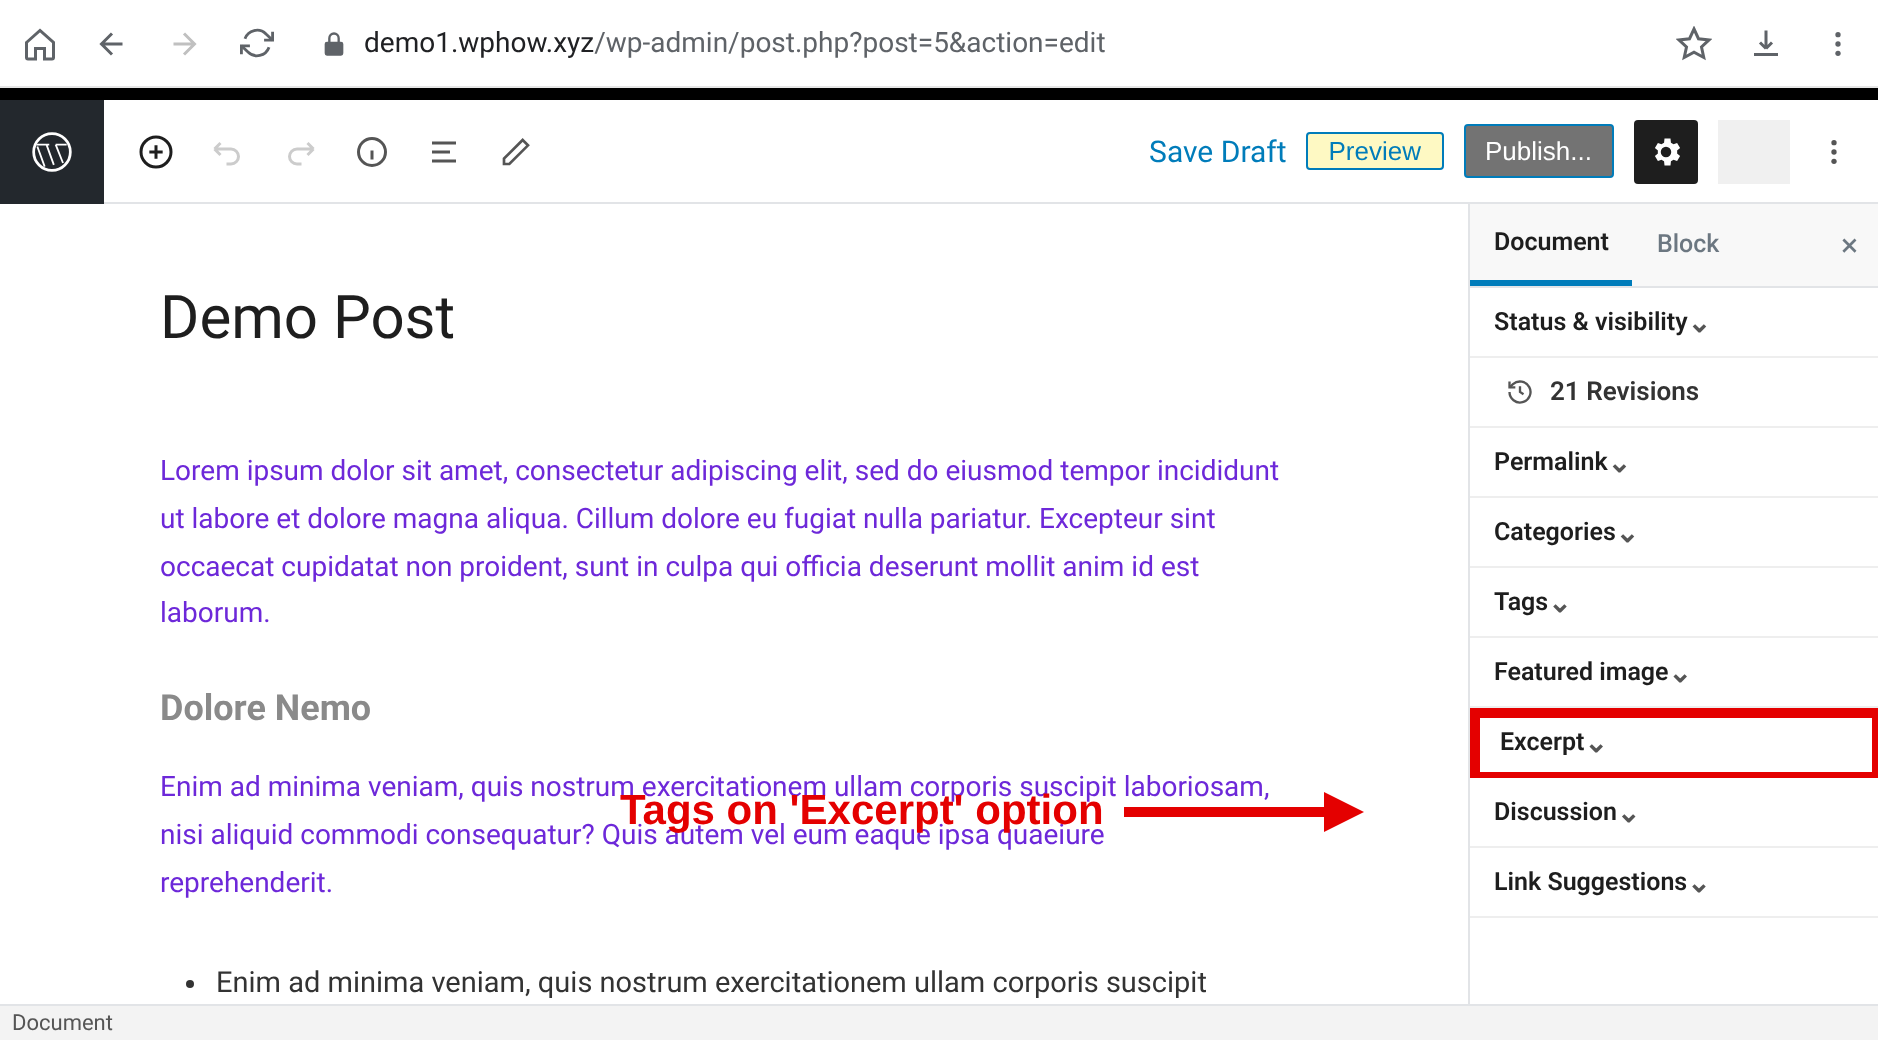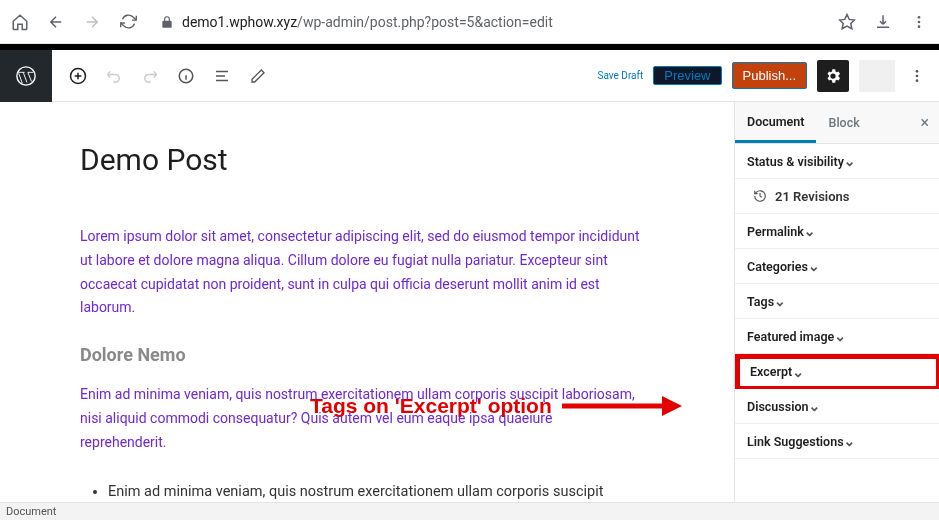--- a/index.html
+++ b/index.html
@@ -19,23 +19,23 @@
   
   .top-strip { height: 6px; background: #000; }
   
   
   .editor-top { height: 52px; display: flex; align-items: center; background: #fff; border-bottom: 1px solid #e2e4e7; }
   .wp-logo { width: 52px; height: 52px; background: #23282d; display: flex; align-items: center; justify-content: center; color: #fff; }
   .toolbar-left { display: flex; align-items: center; gap: 12px; padding-left: 14px; color: #555; }
   .toolbar-left .tb { width: 24px; height: 24px; display: flex; align-items: center; justify-content: center; cursor: pointer; }
   .toolbar-left .tb.disabled { color: #ccc; }
   .toolbar-right { margin-left: auto; display: flex; align-items: center; gap: 10px; padding-right: 10px; }
-  .save-draft { font-size: 10px; color: #007cba; cursor: pointer; }
-  .preview-btn { font-size: 13px; color: #007cba; border: 1px solid #007cba; background: #0f172a; padding: 1px 10px; cursor: pointer; border-radius: 2px; }
-  .publish-btn { font-size: 13px; color: #fff; background: #c2410c; border: 1px solid #007cba; padding: 5px 10px; cursor: pointer; border-radius: 2px; }
+  .save-draft { font-size: 15px; color: #007cba; cursor: pointer; }
+  .preview-btn { font-size: 13px; color: #007cba; border: 1px solid #007cba; background: #fef9c3; padding: 1px 10px; cursor: pointer; border-radius: 2px; }
+  .publish-btn { font-size: 13px; color: #fff; background: #737373; border: 1px solid #007cba; padding: 5px 10px; cursor: pointer; border-radius: 2px; }
   .gear-btn { width: 32px; height: 32px; background: #1e1e1e; display: flex; align-items: center; justify-content: center; color: #fff; cursor: pointer; border-radius: 2px; }
   .blank-box { width: 36px; height: 32px; background: #f0f0f0; }
   .kebab { width: 24px; height: 24px; display: flex; align-items: center; justify-content: center; color: #555; cursor: pointer; }
   
   
   .main { display: flex; height: calc(520px - 44px - 6px - 52px - 18px); }
   .editor-canvas { flex: 1; overflow-y: auto; padding: 40px 80px 0 80px; position: relative; }
   .post-title { font-size: 30px; font-weight: 400; color: #1e1e1e; margin-bottom: 48px; }
   .para { font-size: 14px; color: #6d28d9; line-height: 1.7; margin-bottom: 24px; max-width: 560px; }
   .h2 { font-size: 18px; color: #8a8a8a; font-weight: 700; margin-bottom: 18px; }

